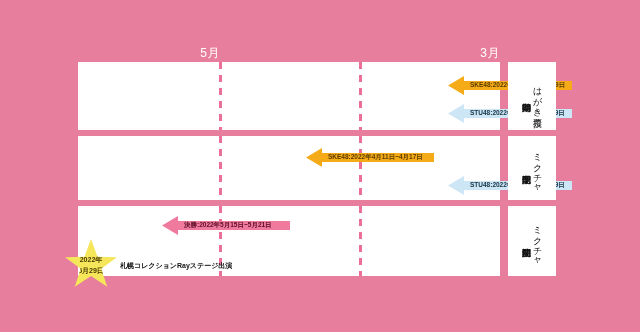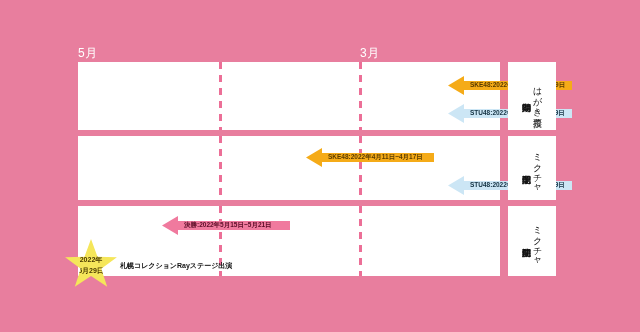--- a/index.html
+++ b/index.html
@@ -24,21 +24,21 @@
   }
 
   
   .month-header {
     position: absolute;
     top: 44px;
     height: 18px;
     line-height: 18px;
     color: #ffffff;
     font-size: 12px;
-    text-align: left;
+    text-align: right;
     letter-spacing: 0.5px;
   }
   #month-0 { left: 78px;  width: 142px; }
   #month-1 { left: 220px; width: 140px; }
   #month-2 { left: 360px; width: 140px; }
 
   
   .row {
     position: absolute;
     left: 78px;

